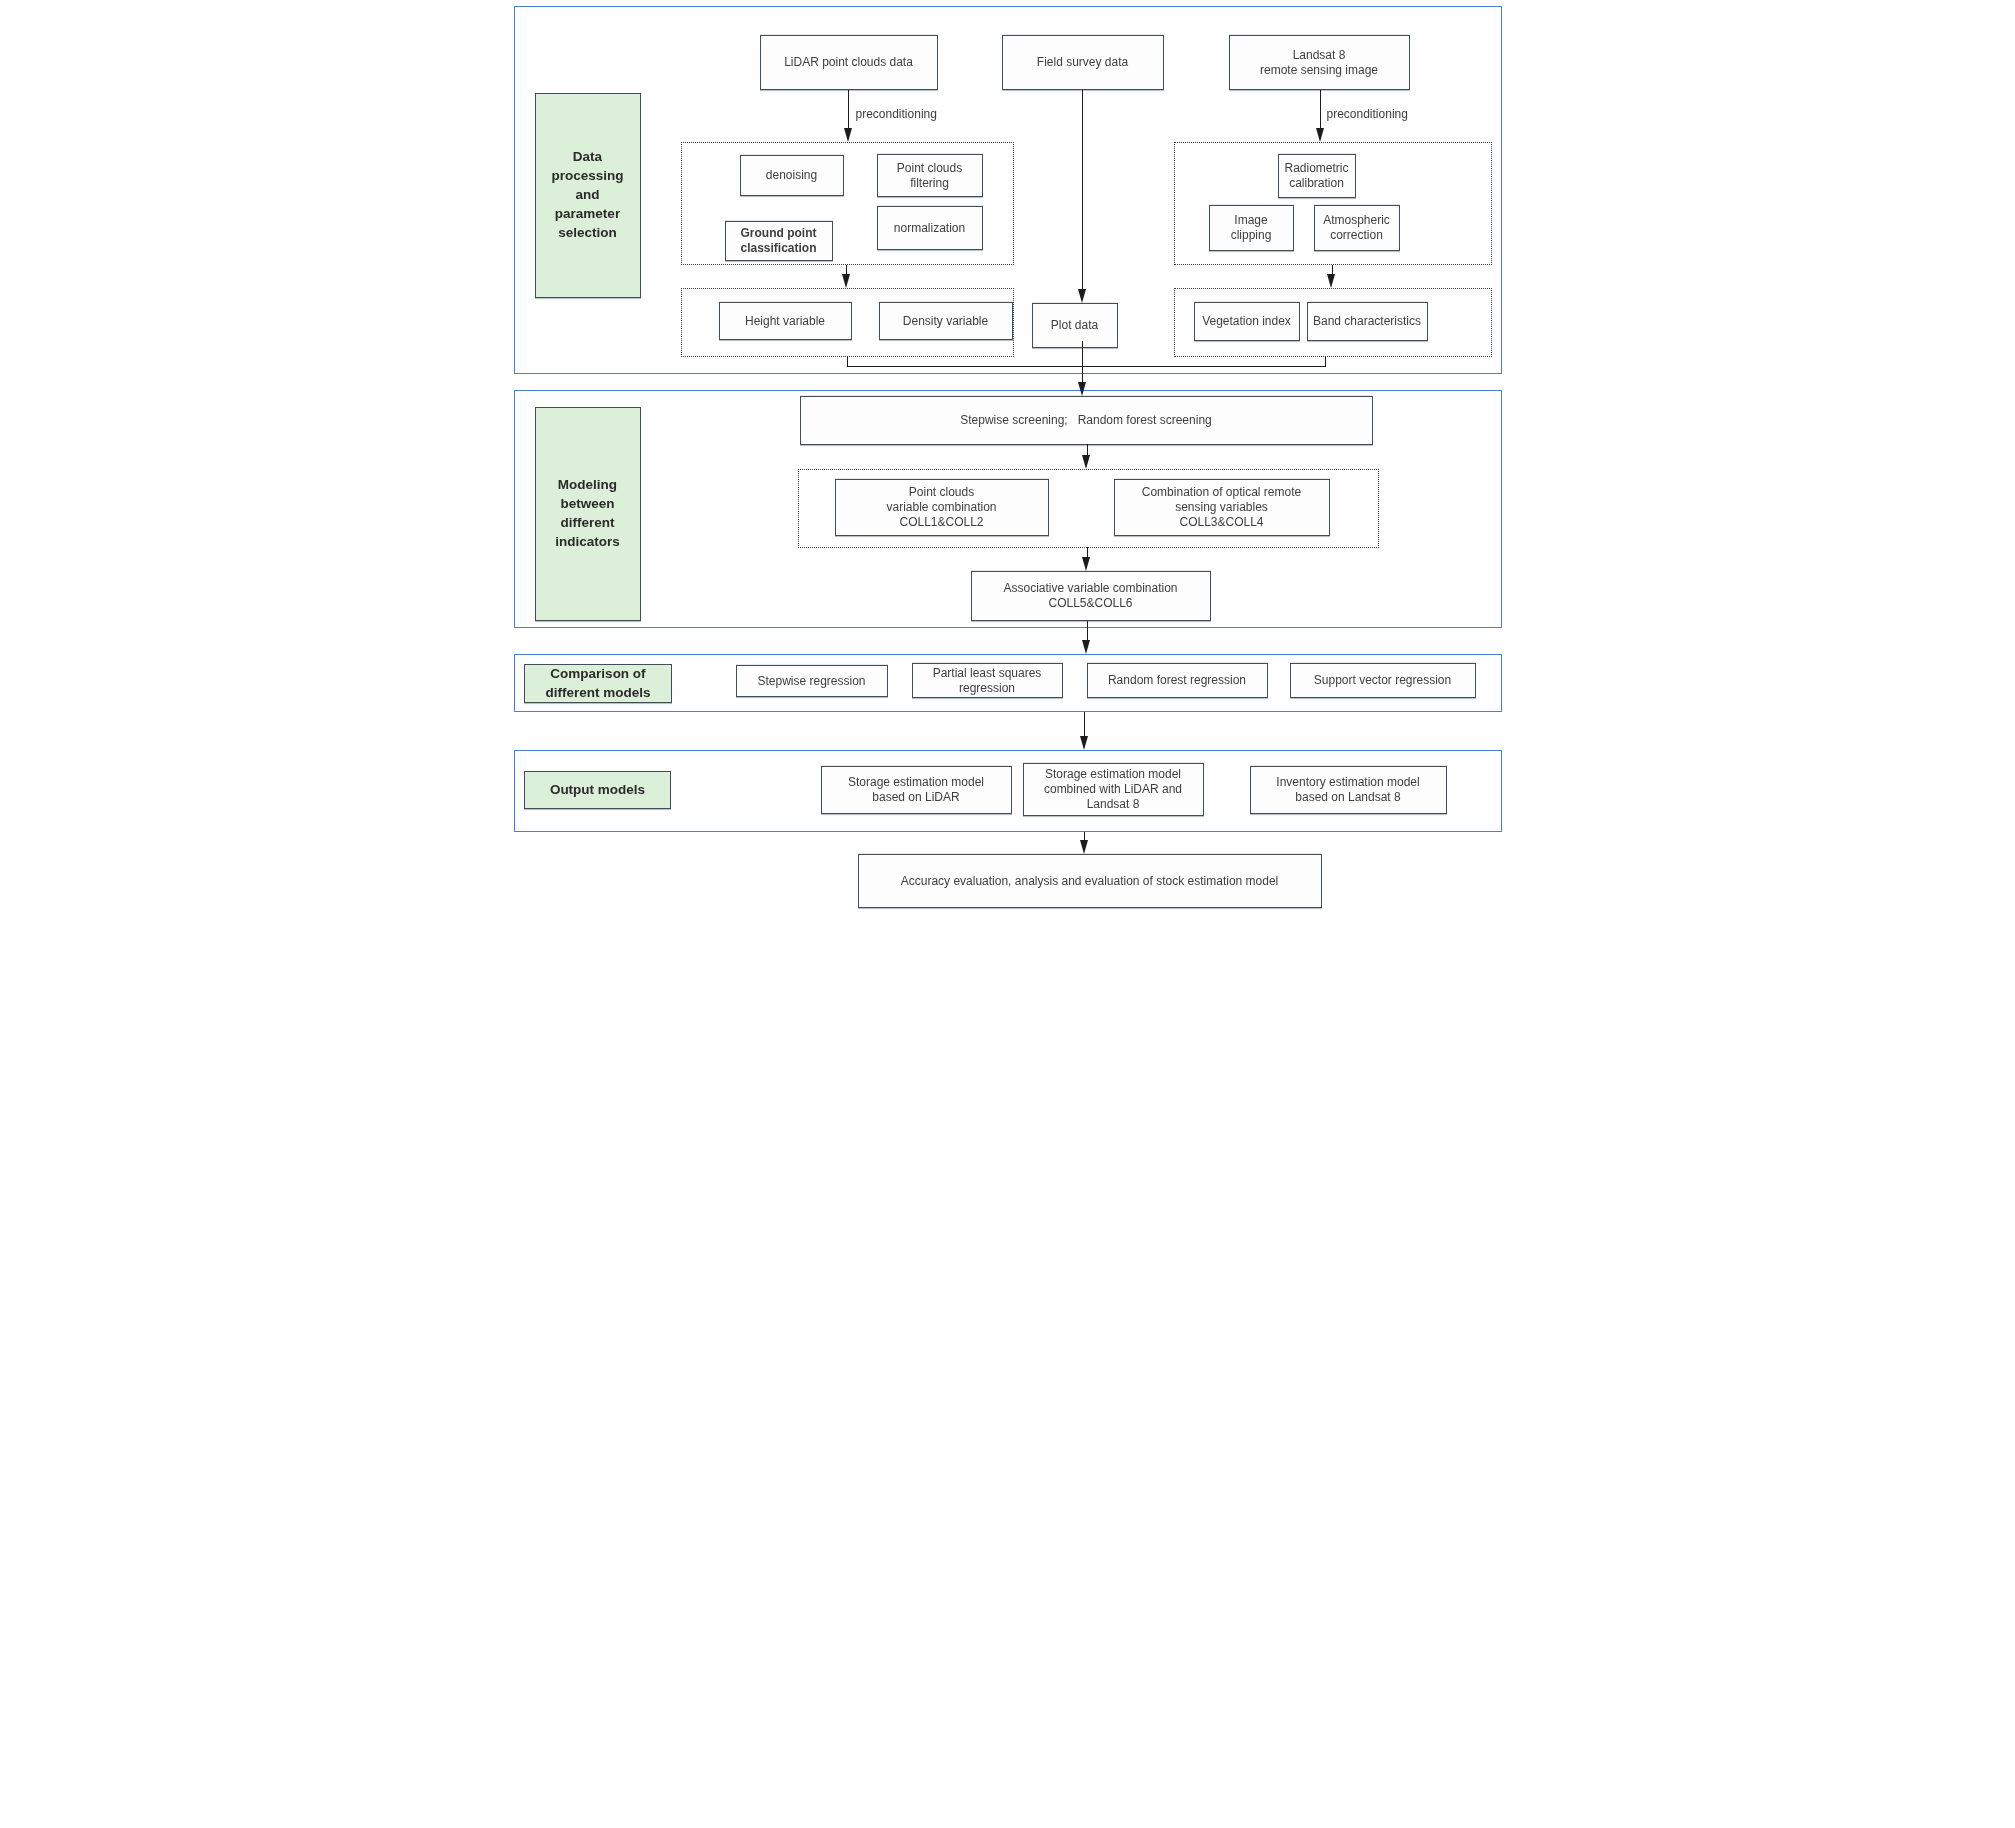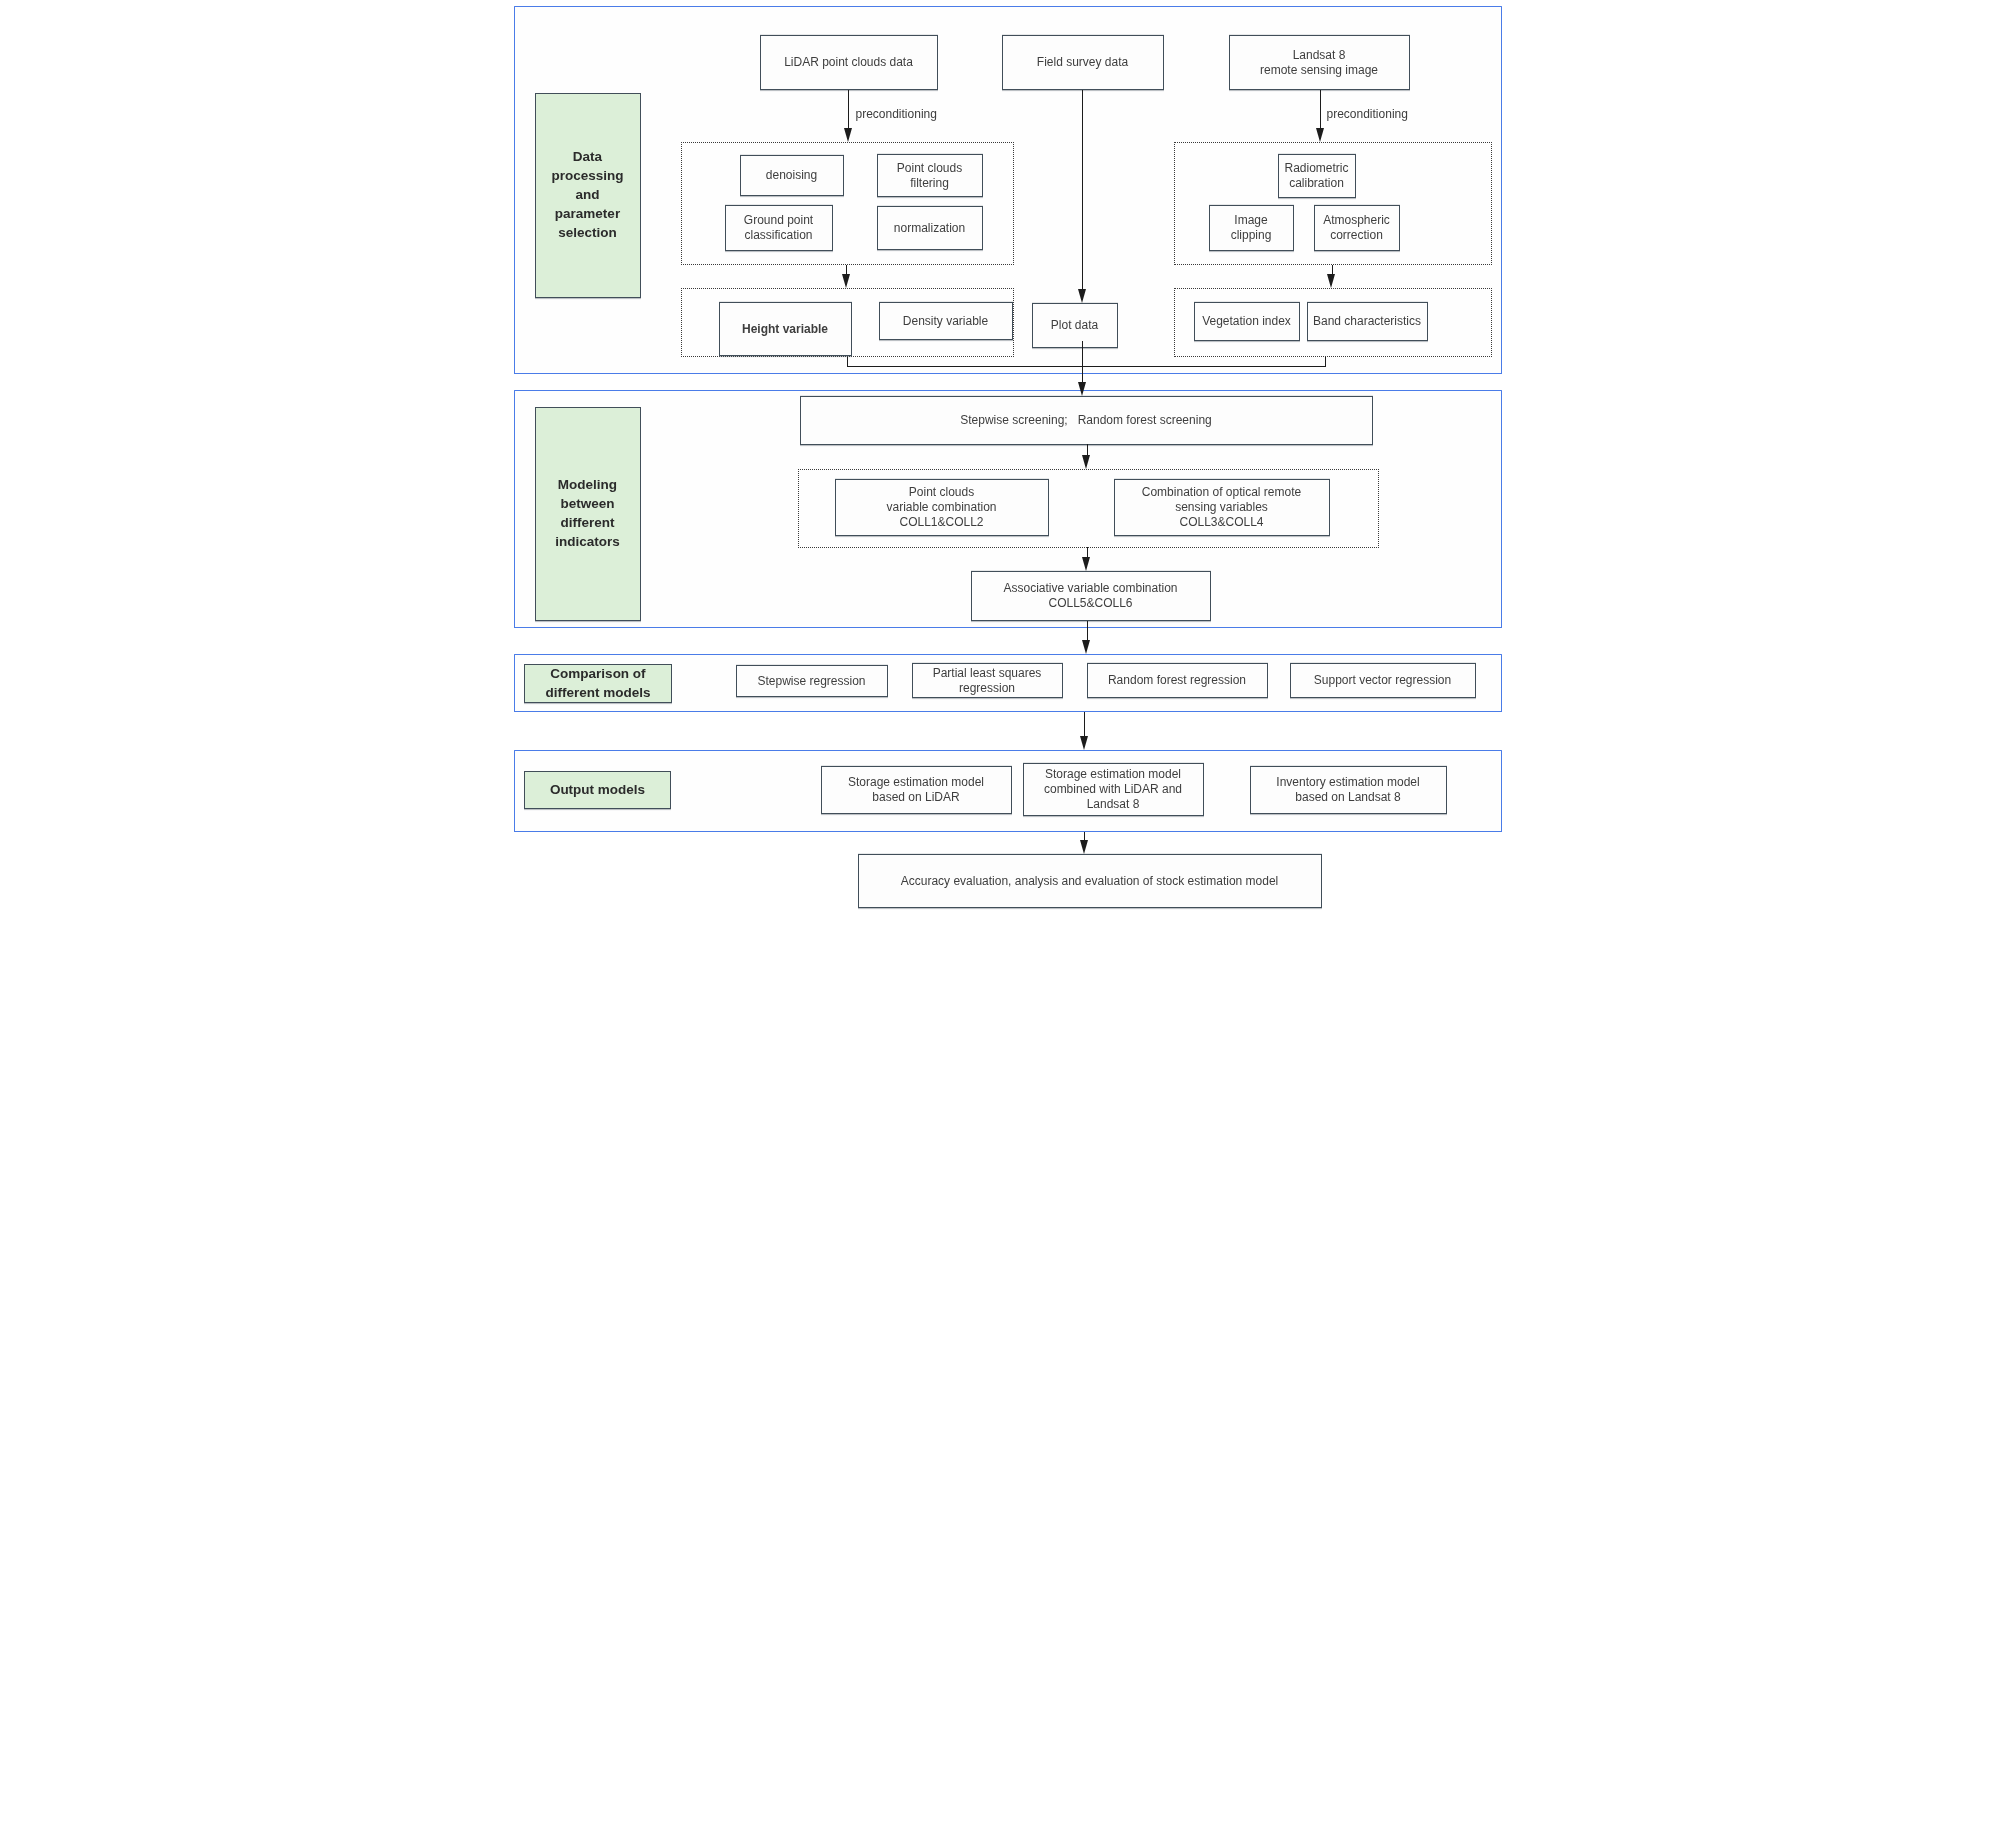--- a/index.html
+++ b/index.html
@@ -79,25 +79,25 @@
   <div class="green" style="left:20.5px;top:771px;width:147px;height:38px;">Output models</div>
 
   <div class="box" style="left:256px;top:35px;width:178px;height:55px;">LiDAR point clouds data</div>
   <div class="box" style="left:498px;top:35px;width:162px;height:55px;">Field survey data</div>
   <div class="box" style="left:725px;top:35px;width:181px;height:55px;">Landsat 8
 remote sensing image</div>
 
   <div class="box" style="left:224px;top:155px;width:104px;height:41px;margin-left:12px;">denoising</div>
   <div class="box" style="left:373px;top:154px;width:106px;height:43px;">Point clouds
 filtering</div>
-  <div class="box" style="left:221px;top:205px;width:108px;height:46px;">Ground point
+  <div class="box" style="left:221px;top:221px;width:108px;height:40px;font-weight:bold;">Ground point
 classification</div>
   <div class="box" style="left:373px;top:206px;width:106px;height:44px;">normalization</div>
 
-  <div class="box" style="left:215px;top:302px;width:133px;height:54px;font-weight:bold;">Height variable</div>
+  <div class="box" style="left:215px;top:302px;width:133px;height:38px;">Height variable</div>
   <div class="box" style="left:375px;top:302px;width:134px;height:38px;">Density variable</div>
 
   <div class="box" style="left:528px;top:303px;width:86px;height:45px;">Plot data</div>
 
   <div class="box" style="left:774px;top:154px;width:78px;height:44px;">Radiometric
 calibration</div>
   <div class="box" style="left:705px;top:205px;width:85px;height:46px;">Image
 clipping</div>
   <div class="box" style="left:810px;top:205px;width:86px;height:46px;">Atmospheric
 correction</div>

